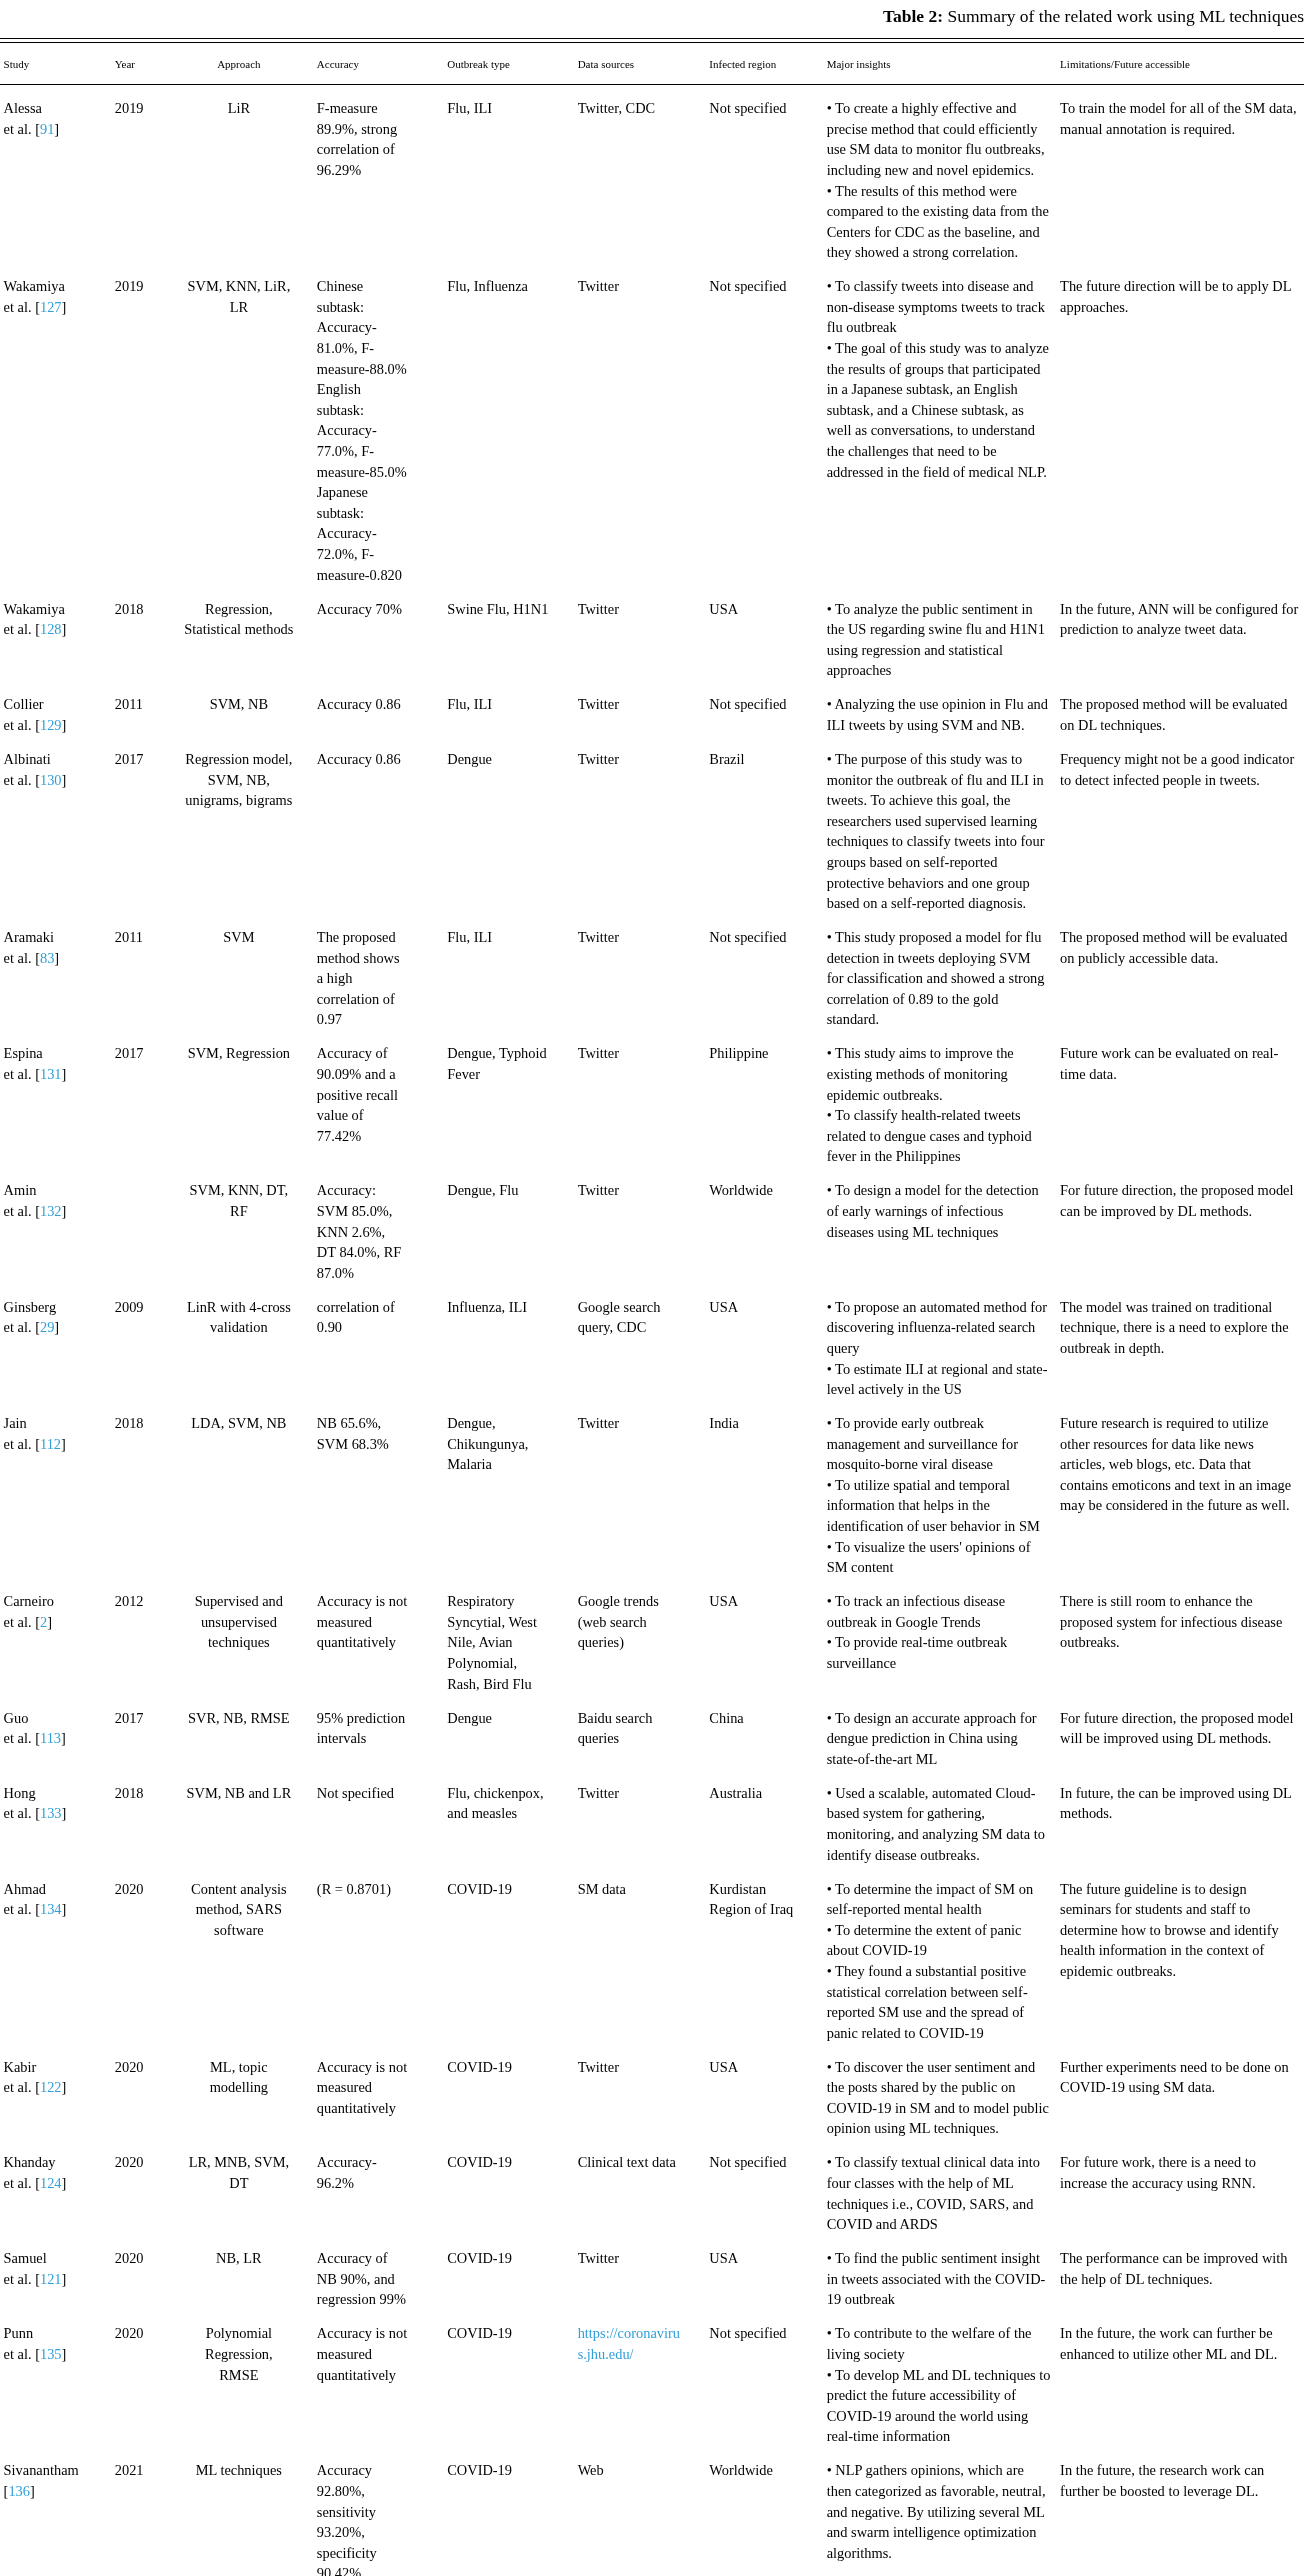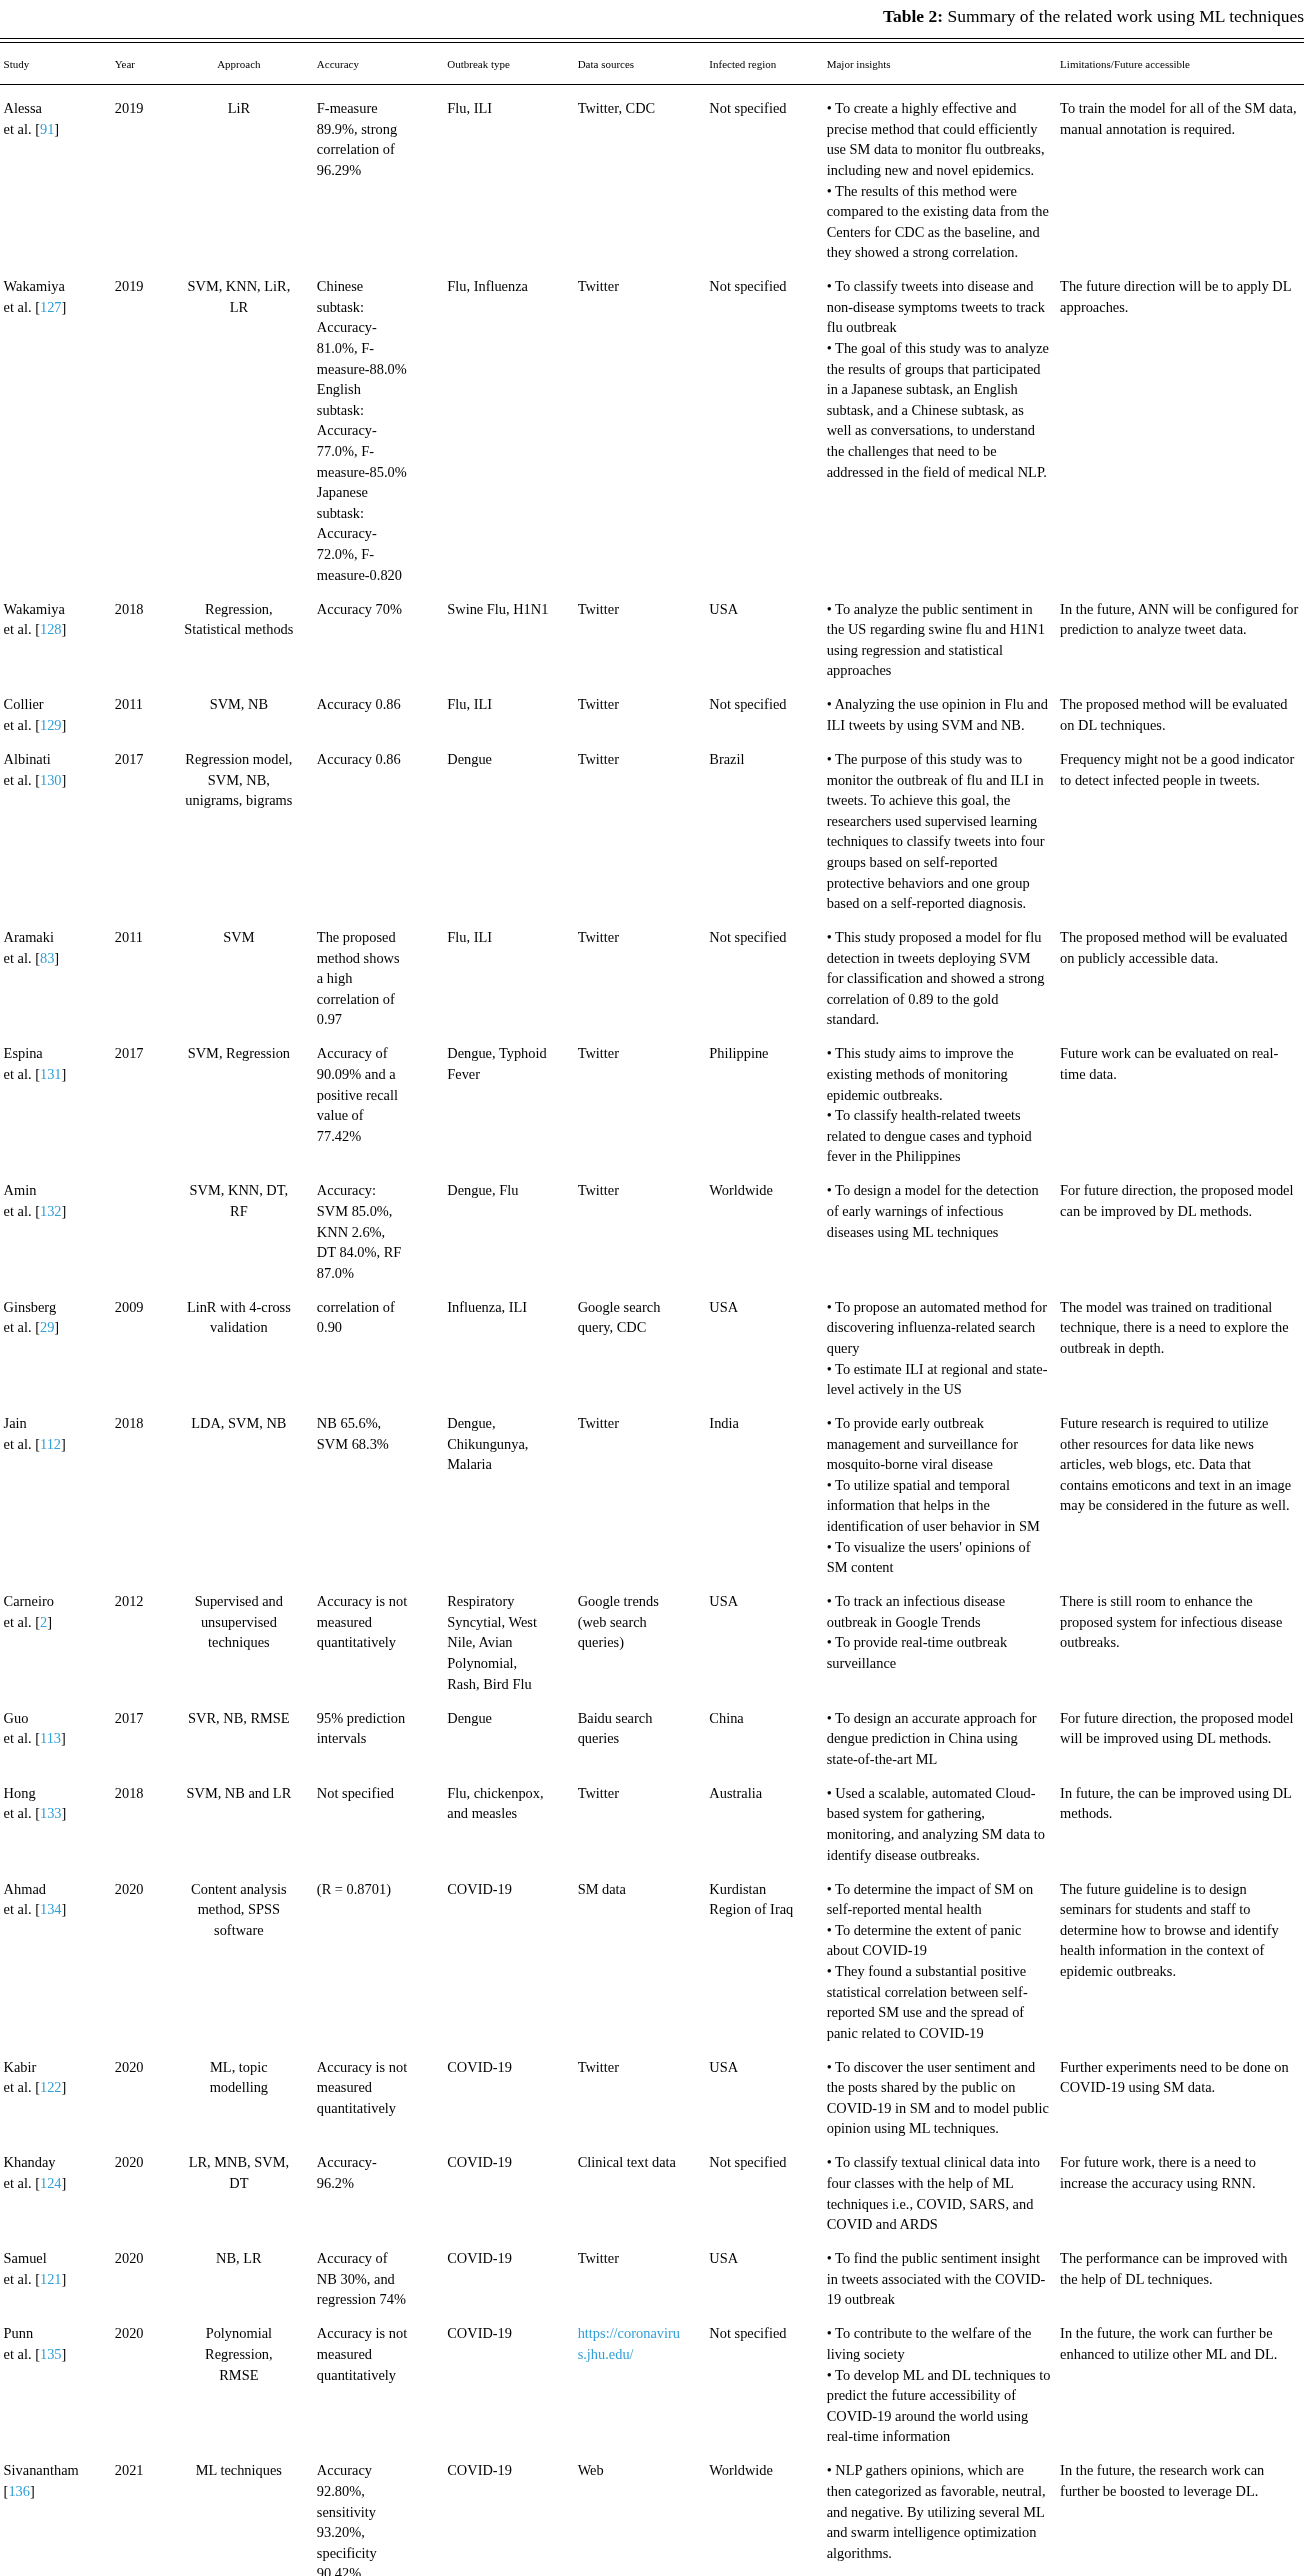--- a/index.html
+++ b/index.html
@@ -307,21 +307,21 @@
           <p class="insight"><span>• </span>Used a scalable, automated Cloud-based system for gathering, monitoring, and analyzing SM data to identify disease outbreaks.</p>
         </td>
     <td class="c-lim">In future, the can be improved using DL methods.</td>
   </tr>
       <tr>
     <td class="c-study">
       <span>Ahmad</span><br>
       <span>et al. </span><span>[</span><a class="ref">134</a><span>]</span>
     </td>
     <td class="c-year">2020</td>
-    <td class="c-approach">Content analysis method, SPSS software</td>
+    <td class="c-approach">Content analysis method, SARS software</td>
     <td class="c-acc">(R = 0.8701)</td>
     <td class="c-out">COVID-19</td>
     <td class="c-src">SM data</td>
     <td class="c-reg">Kurdistan Region of Iraq</td>
     <td class="c-ins">
           <p class="insight"><span>• </span>To determine the impact of SM on self-reported mental health</p>
           <p class="insight"><span>• </span>To determine the extent of panic about COVID-19</p>
           <p class="insight"><span>• </span>They found a substantial positive statistical correlation between self-reported SM use and the spread of panic related to COVID-19</p>
         </td>
     <td class="c-lim">The future guideline is to design seminars for students and staff to determine how to browse and identify health information in the context of epidemic outbreaks.</td>
@@ -358,21 +358,21 @@
         </td>
     <td class="c-lim">For future work, there is a need to increase the accuracy using RNN.</td>
   </tr>
       <tr>
     <td class="c-study">
       <span>Samuel</span><br>
       <span>et al. </span><span>[</span><a class="ref">121</a><span>]</span>
     </td>
     <td class="c-year">2020</td>
     <td class="c-approach">NB, LR</td>
-    <td class="c-acc">Accuracy of NB 30%, and regression 74%</td>
+    <td class="c-acc">Accuracy of NB 90%, and regression 99%</td>
     <td class="c-out">COVID-19</td>
     <td class="c-src">Twitter</td>
     <td class="c-reg">USA</td>
     <td class="c-ins">
           <p class="insight"><span>• </span>To find the public sentiment insight in tweets associated with the COVID-19 outbreak</p>
         </td>
     <td class="c-lim">The performance can be improved with the help of DL techniques.</td>
   </tr>
       <tr>
     <td class="c-study">

